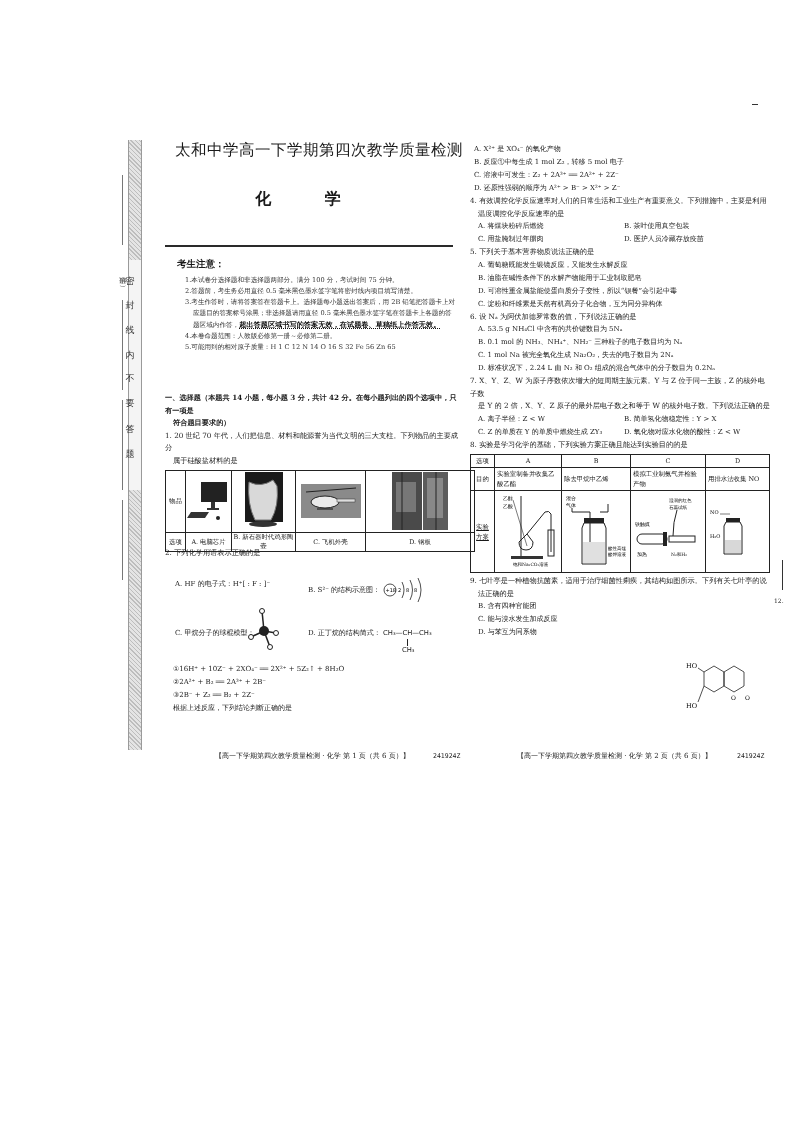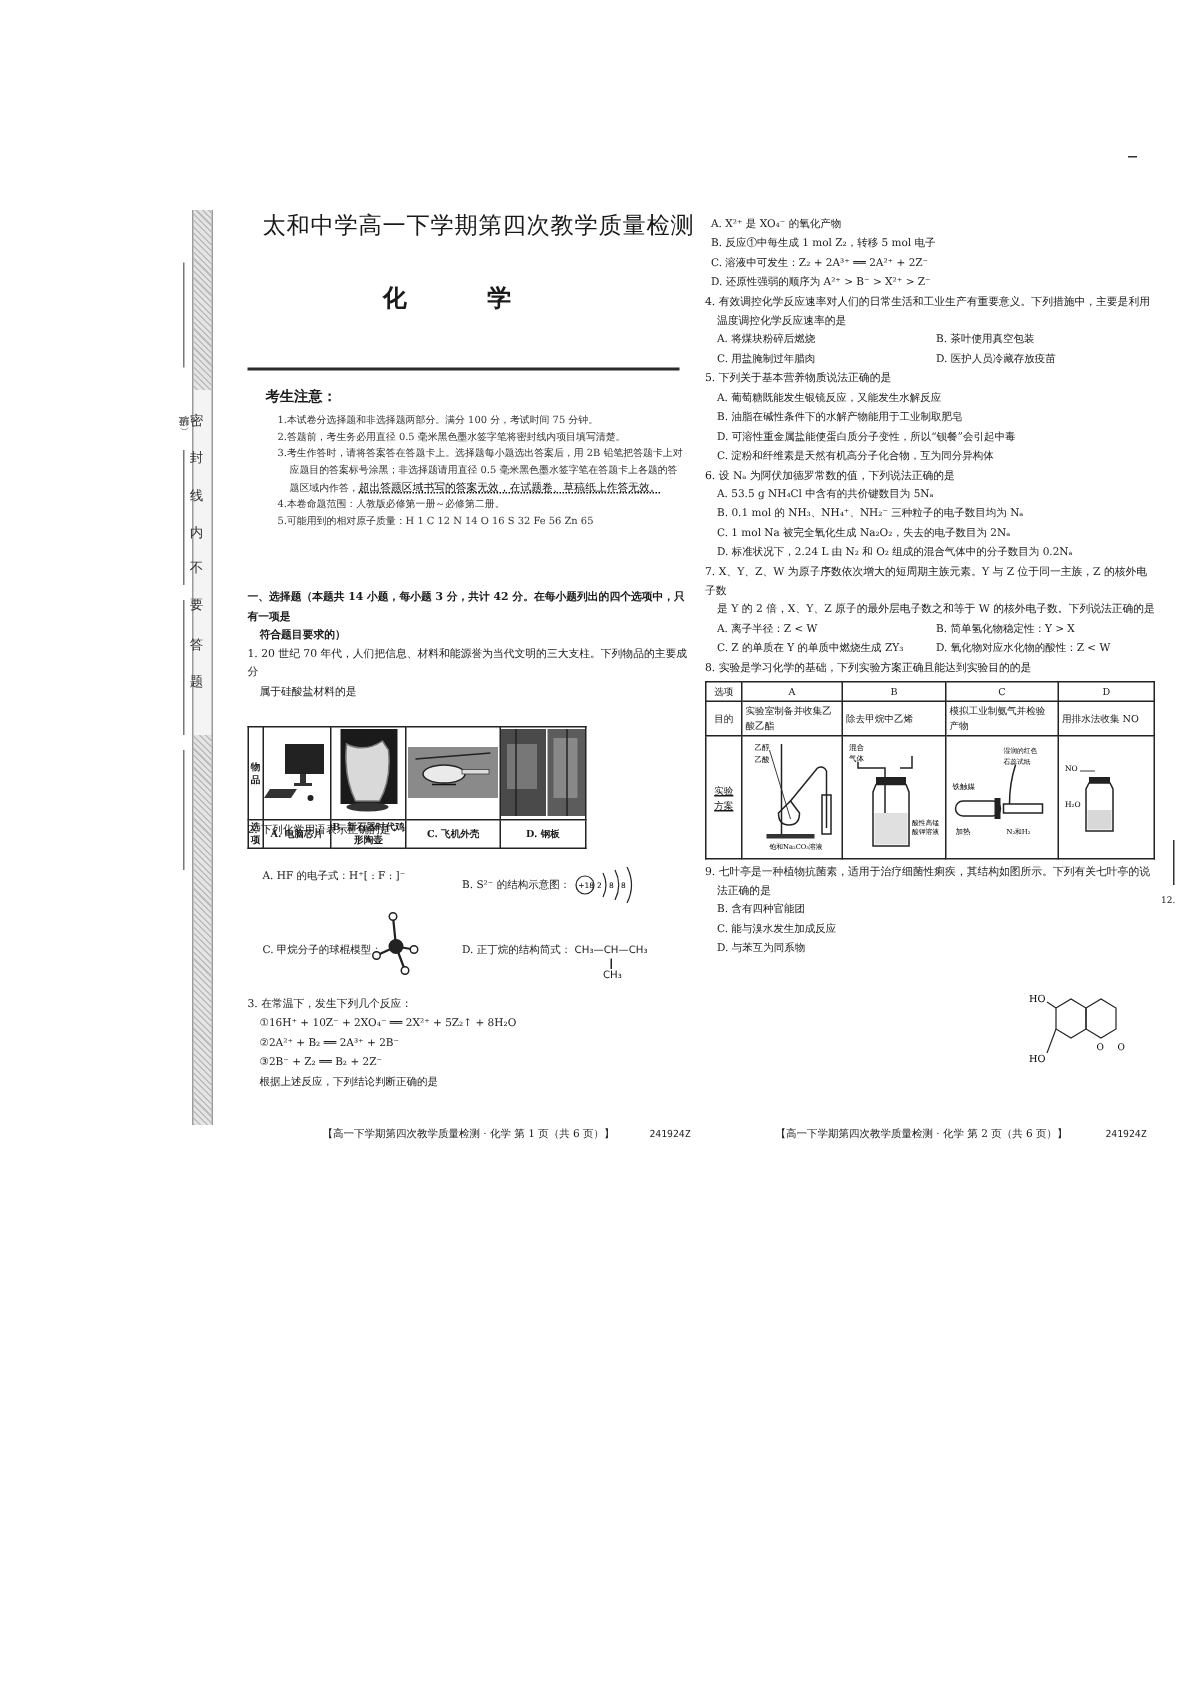--- a/index.html
+++ b/index.html
@@ -18,30 +18,30 @@
                   text-align: center; color: #333; writing-mode: vertical-rl; letter-spacing: 11px; }
   .seal-label { position: absolute; left: 118px; top: 290px; font-size: 7px; color: #555; writing-mode: vertical-rl; transform: rotate(180deg); }
   .seal-line { position: absolute; left: 122px; width: 1px; background: #777; }
 
   
   .left { position: absolute; left: 165px; top: 140px; width: 290px; }
   .title { font-size: 15.5px; letter-spacing: 0.5px; text-align: center; margin-left: 10px; white-space: nowrap; }
   .subject { font-size: 16px; font-weight: bold; text-align: center; margin-top: 28px; letter-spacing: 24px; }
   .notice-head { font-size: 9.5px; font-weight: bold; margin-bottom: 4px; }
   .notice-item { font-size: 6.6px; line-height: 11px; padding-left: 8px; color: #333; }
-  .notice-item .bold { font-weight: normal; font-size: 7.2px; color: #111; }
+  .notice-item .bold { font-weight: bold; font-size: 7.2px; color: #111; }
 
   .qtext { font-size: 7.2px; line-height: 12.5px; }
   .sec-head { font-weight: bold; }
   .indent { padding-left: 8px; }
   .opt { font-size: 7px; line-height: 13px; padding-left: 8px; }
   .opt-row { display: flex; font-size: 7px; line-height: 13px; padding-left: 8px; }
   .opt-row > div { width: 50%; }
 
-  table.q1 { border-collapse: collapse; width: 226px; margin-top: 17px; font-weight: bold; }
+  table.q1 { border-collapse: collapse; width: 310px; margin-top: 3px; }
   table.q1 td { border: 1px solid #222; font-size: 6.4px; text-align: center; vertical-align: middle; }
   table.q1 tr.img-row td { height: 62px; }
   table.q1 tr.lbl-row td { height: 14px; }
 
   .footer { font-size: 7px; position: absolute; white-space: nowrap; }
   .code { font-size: 6.5px; position: absolute; font-family: "DejaVu Sans Mono", monospace; }
 
   
   .right { position: absolute; left: 470px; top: 143px; width: 300px; }
   table.q8 { border-collapse: collapse; width: 300px; margin-top: 3px; }
@@ -171,21 +171,20 @@
     <circle cx="24" cy="42" r="2.5" fill="#fff" stroke="#222"></circle>
   </svg>
   <div class="opt" style="position:absolute;left:300px;top:627px;white-space:nowrap;">
     <span>D. 正丁烷的结构简式：</span>
     <span style="font-family:'DejaVu Sans',sans-serif;font-size:6.8px;">CH₃—CH—CH₃</span>
   </div>
   <div style="position:absolute;left:407px;top:639px;width:1px;height:7px;background:#222;"></div>
   <div style="position:absolute;left:402px;top:646px;font-size:6.8px;font-family:'DejaVu Sans',sans-serif;">CH₃</div>
 
   <div style="position:absolute;left:165px;top:663px;width:295px;">
-    <div class="qtext">3. 在常温下，发生下列几个反应：</div>
     <div class="opt">①16H⁺ + 10Z⁻ + 2XO₄⁻ ══ 2X²⁺ + 5Z₂↑ + 8H₂O</div>
     <div class="opt">②2A²⁺ + B₂ ══ 2A³⁺ + 2B⁻</div>
     <div class="opt">③2B⁻ + Z₂ ══ B₂ + 2Z⁻</div>
     <div class="opt">根据上述反应，下列结论判断正确的是</div>
   </div>
 
   <div class="footer" style="left:215px;top:751px;">【高一下学期第四次教学质量检测 · 化学   第 1 页（共 6 页）】</div>
   <div class="code" style="left:433px;top:752px;">241924Z</div>
 
   <div class="right">

